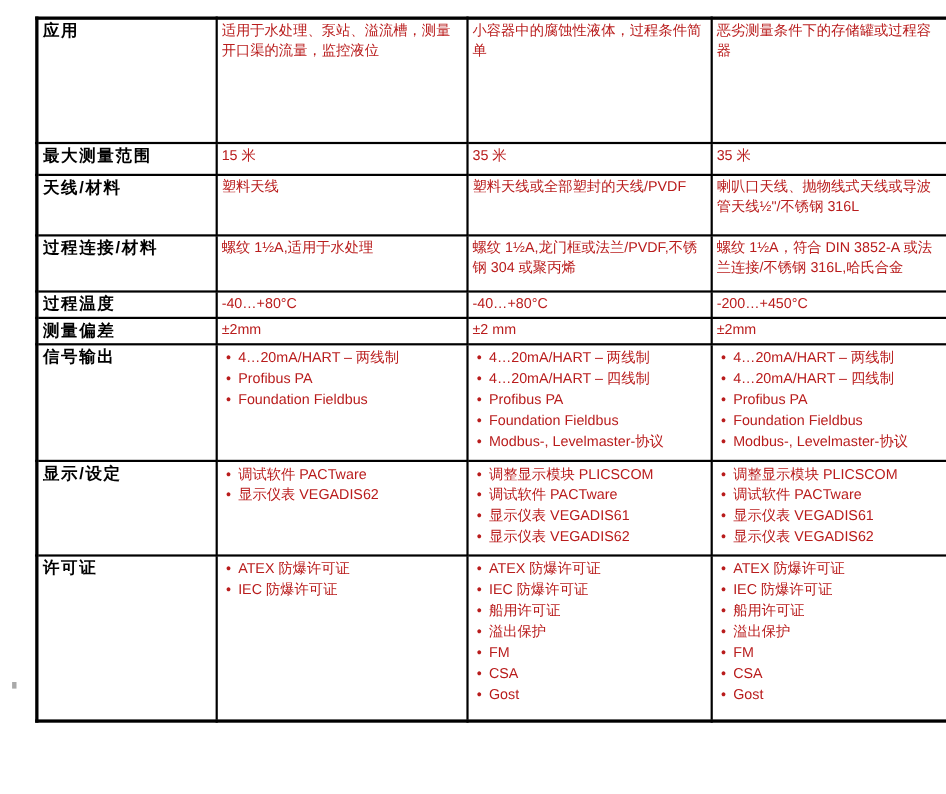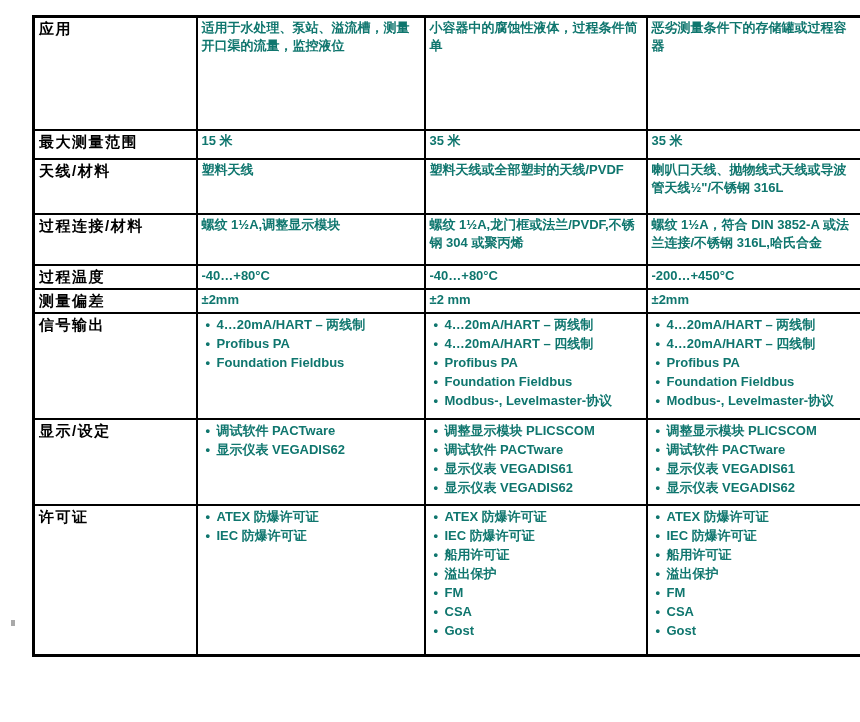--- a/index.html
+++ b/index.html
@@ -25,24 +25,24 @@
     border-collapse: collapse;
     table-layout: fixed;
     border: 3px solid #000;
   }
   table.spec th, table.spec td {
     border: 2px solid #000;
     vertical-align: top;
     padding: 1px 4px 2px 4px;
     font-size: 13px;
     line-height: 18px;
-    color: #0f766e;
+    color: #b91c1c;
     text-align: left;
     overflow: hidden;
-    font-weight: bold;
+    font-weight: normal;
   }
   table.spec th {
     font-weight: bold;
     font-size: 15px;
     color: #000;
     letter-spacing: 1.5px;
     padding-top: 2px;
   }
   table.spec td ul {
     margin: 0;
@@ -95,21 +95,21 @@
           <td><span>35 米</span></td>
         </tr>
         <tr style="height: 55px;">
           <th>天线/材料</th>
           <td><span>塑料天线</span></td>
           <td><span>塑料天线或全部塑封的天线/PVDF</span></td>
           <td><span>喇叭口天线、抛物线式天线或导波管天线½"/不锈钢 316L</span></td>
         </tr>
         <tr style="height: 51px;">
           <th>过程连接/材料</th>
-          <td><span>螺纹 1½A,调整显示模块</span></td>
+          <td><span>螺纹 1½A,适用于水处理</span></td>
           <td><span>螺纹 1½A,龙门框或法兰/PVDF,不锈钢 304 或聚丙烯</span></td>
           <td><span>螺纹 1½A，符合 DIN 3852-A 或法兰连接/不锈钢 316L,哈氏合金</span></td>
         </tr>
         <tr style="height: 23px;">
           <th>过程温度</th>
           <td><span>-40…+80°C</span></td>
           <td><span>-40…+80°C</span></td>
           <td><span>-200…+450°C</span></td>
         </tr>
         <tr style="height: 16px;">

